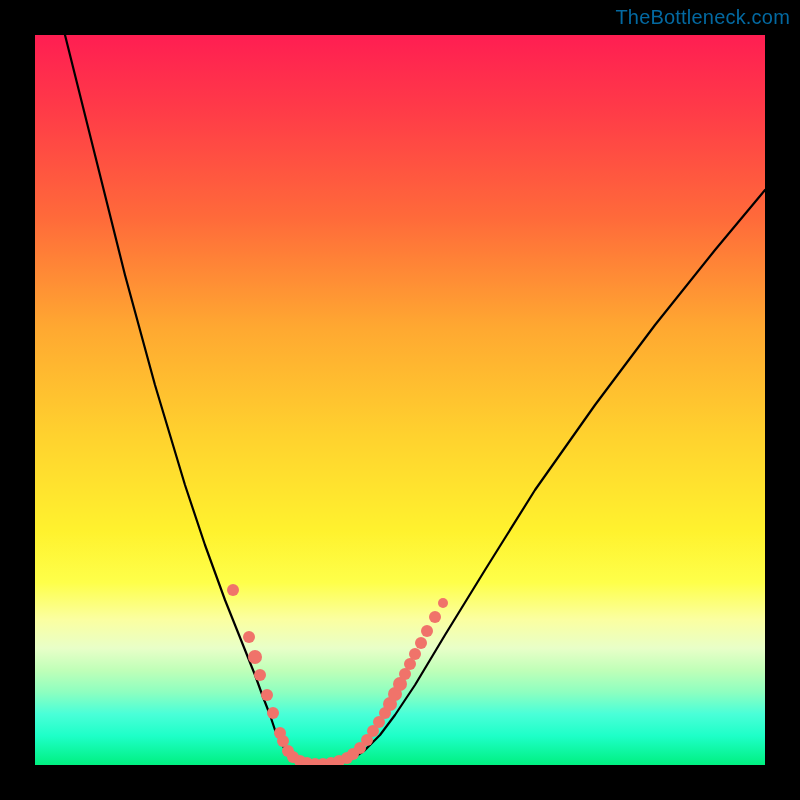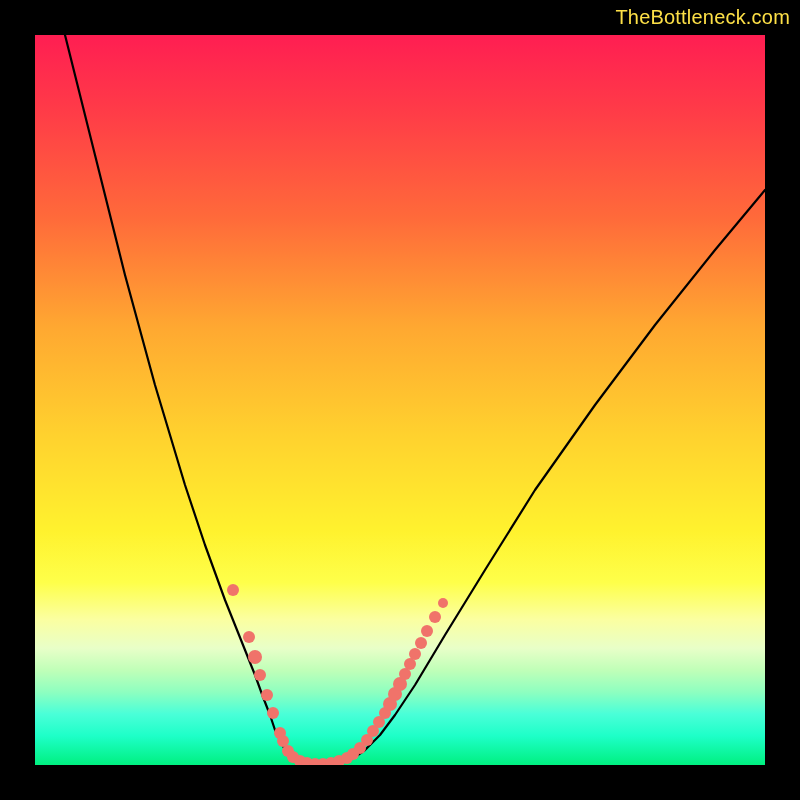--- a/index.html
+++ b/index.html
@@ -32,21 +32,21 @@
       #8effc0 90%,
       #4affd8 93%,
       #1effc8 96%,
       #00f080 100%
     );
   }
   .watermark {
     position: absolute;
     top: 6px;
     right: 10px;
-    color: #fde047;
+    color: #0369a1;
     font-size: 20px;
     font-weight: 500;
     z-index: 5;
     letter-spacing: 0.2px;
   }
   svg.curves {
     position: absolute;
     left: 0;
     top: 0;
     width: 730px;

